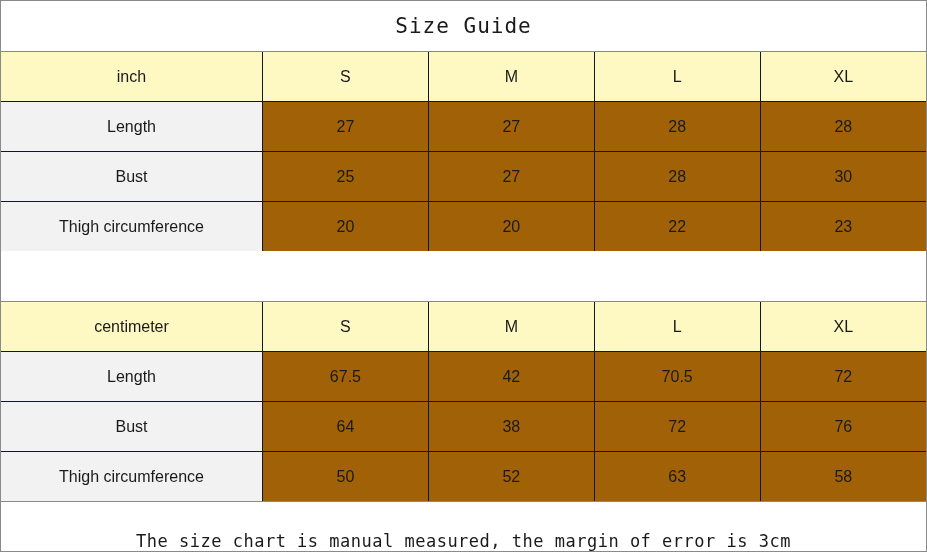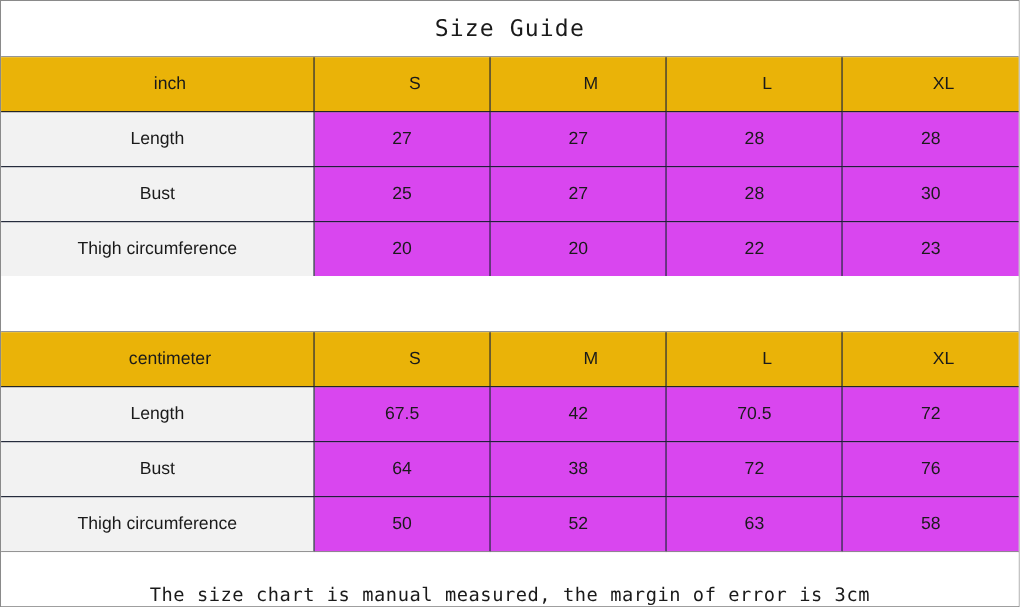--- a/index.html
+++ b/index.html
@@ -52,31 +52,30 @@
     vertical-align: middle;
     font-size: 16px;
     color: #1a1a1a;
     padding: 0;
   }
   table.size-table td.label-col {
     width: 261px;
     background: #f2f2f2;
   }
   table.size-table td.head-cell {
-    background: #eab308;
-    padding-left: 23px;
+    background: #fef9c3;
   }
   table.size-table tr.header-row td {
     font-size: 16px;
   }
   table.size-table tr.data-row td.label-col {
     background: #f2f2f2;
   }
   table.size-table td.value-cell {
-    background: #d946ef;
+    background: #a16207;
   }
   .spacer-row {
     height: 50px;
     min-height: 50px;
     border-bottom: 1px solid #8a8a8a;
     background: #ffffff;
   }
   .footer-bar {
     flex: 1;
     display: flex;

